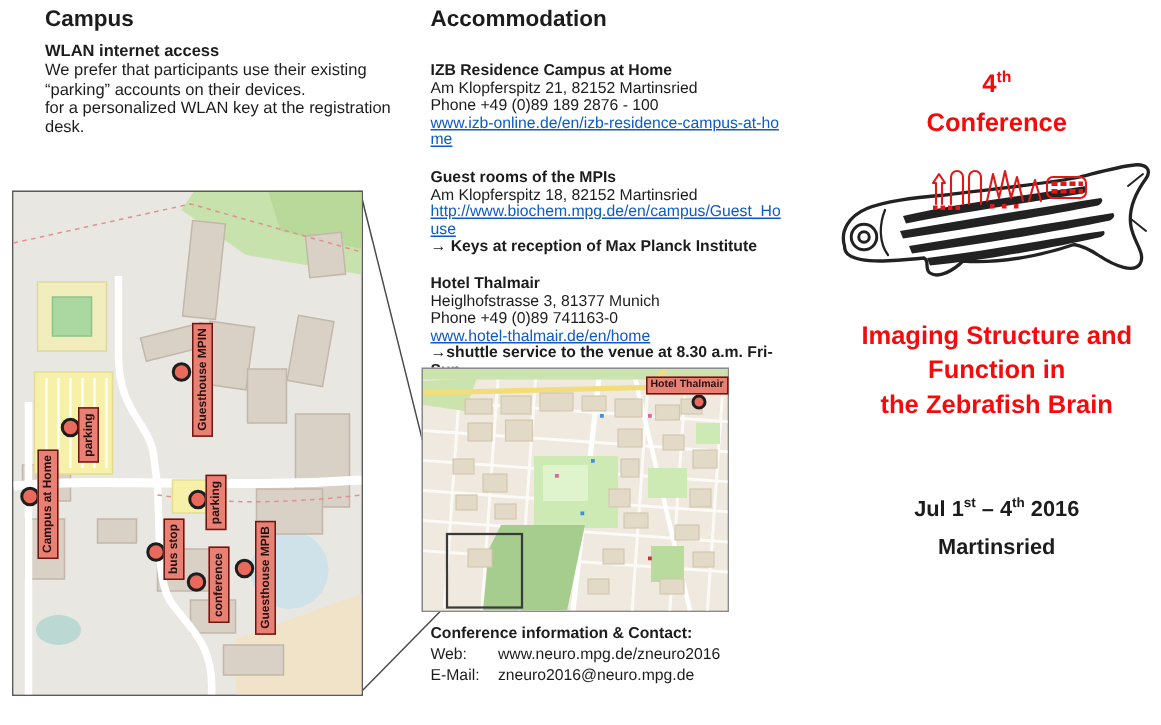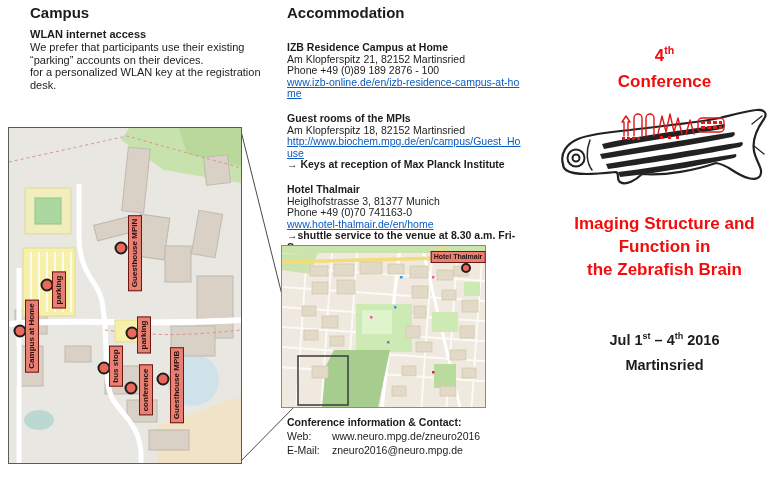--- a/index.html
+++ b/index.html
@@ -171,21 +171,21 @@
     </div>
     <div class="entry">
       <div class="entry-name">Guest rooms of the MPIs</div>
       <div>Am Klopferspitz 18, 82152 Martinsried</div>
       <div class="entry-link">http://www.biochem.mpg.de/en/campus/Guest_House</div>
       <div class="entry-note">→ Keys at reception of Max Planck Institute</div>
     </div>
     <div class="entry">
       <div class="entry-name">Hotel Thalmair</div>
       <div>Heiglhofstrasse 3, 81377 Munich</div>
-      <div>Phone +49 (0)70 741163-0</div>
+      <div>Phone +49 (0)89 741163-0</div>
       <div class="entry-link">www.hotel-thalmair.de/en/home</div>
       <div class="entry-note">→shuttle service to the venue at 8.30 a.m. Fri-Sun</div>
     </div>
   </div>
 
   <div class="abs city-map">
     <svg width="203" height="161" viewBox="0 0 203 161">
       <rect x="0" y="0" width="203" height="161" fill="#efe9df"></rect>
 
       <g stroke="#fbfaf6" stroke-width="2" transform="rotate(4 100 80)" fill="none">

